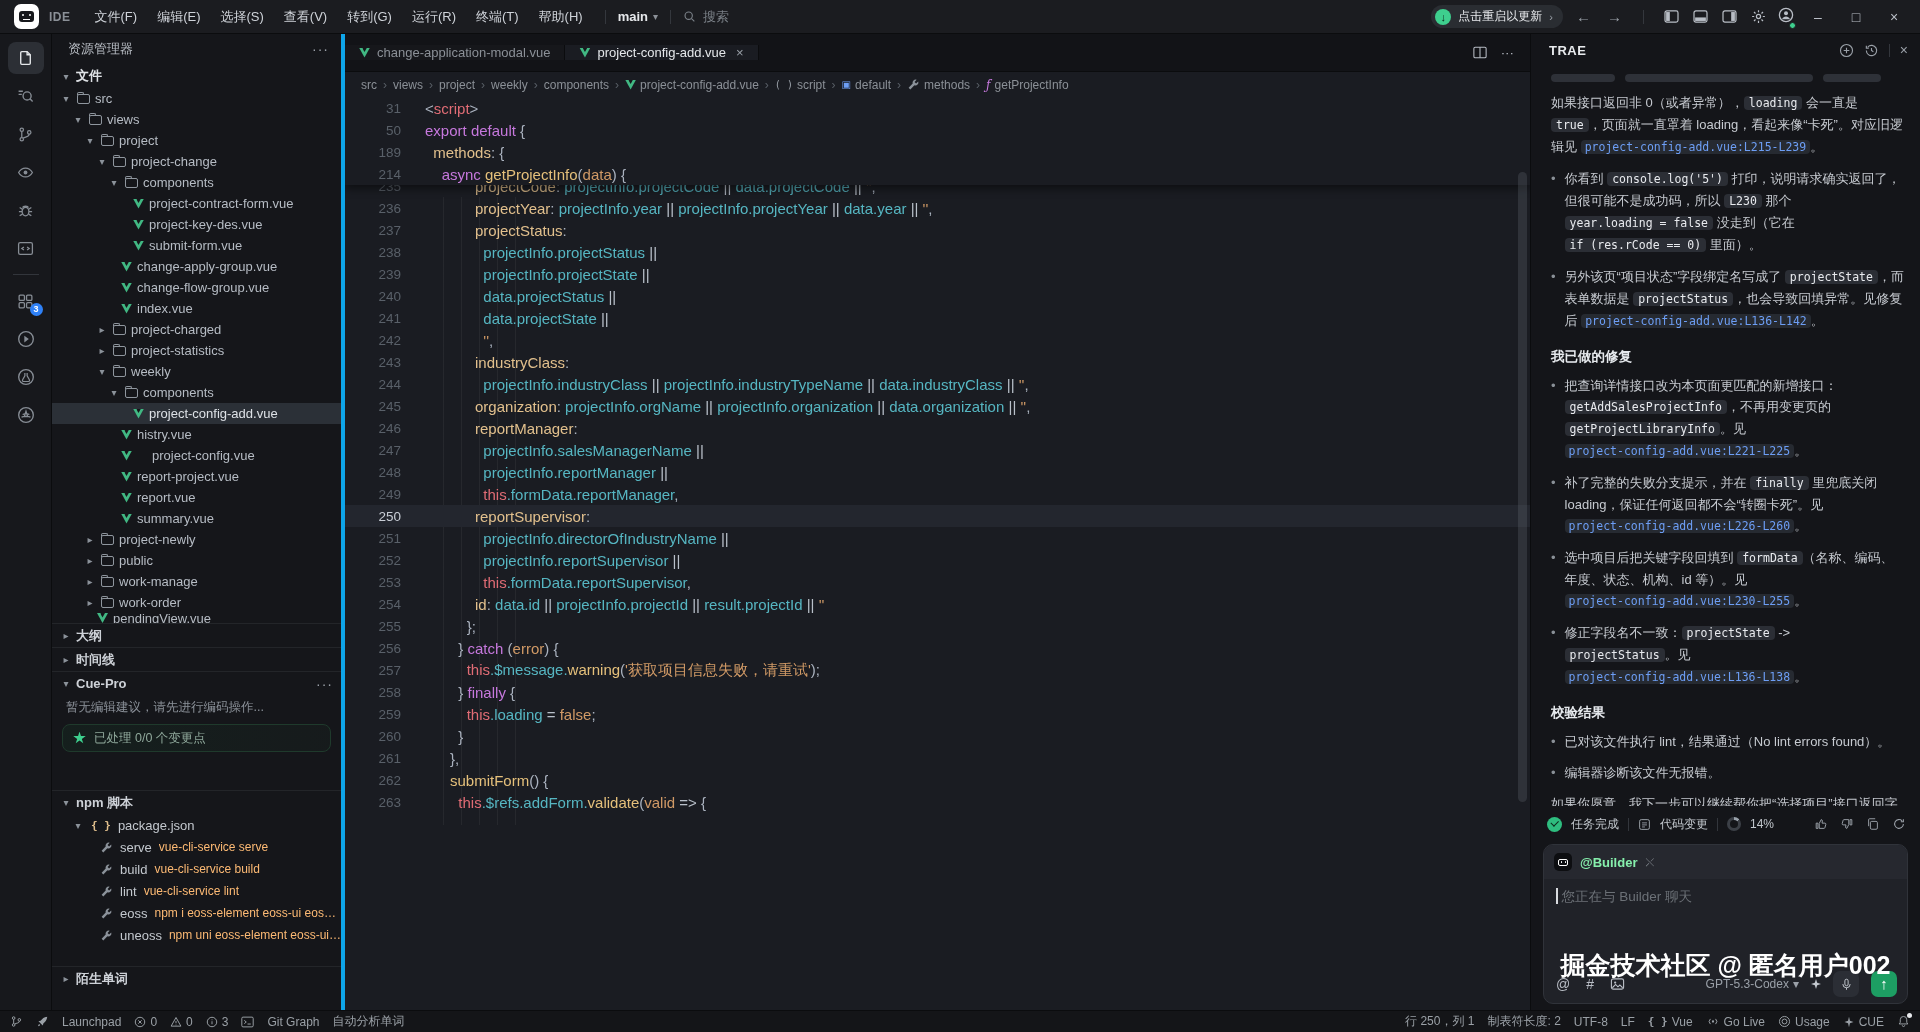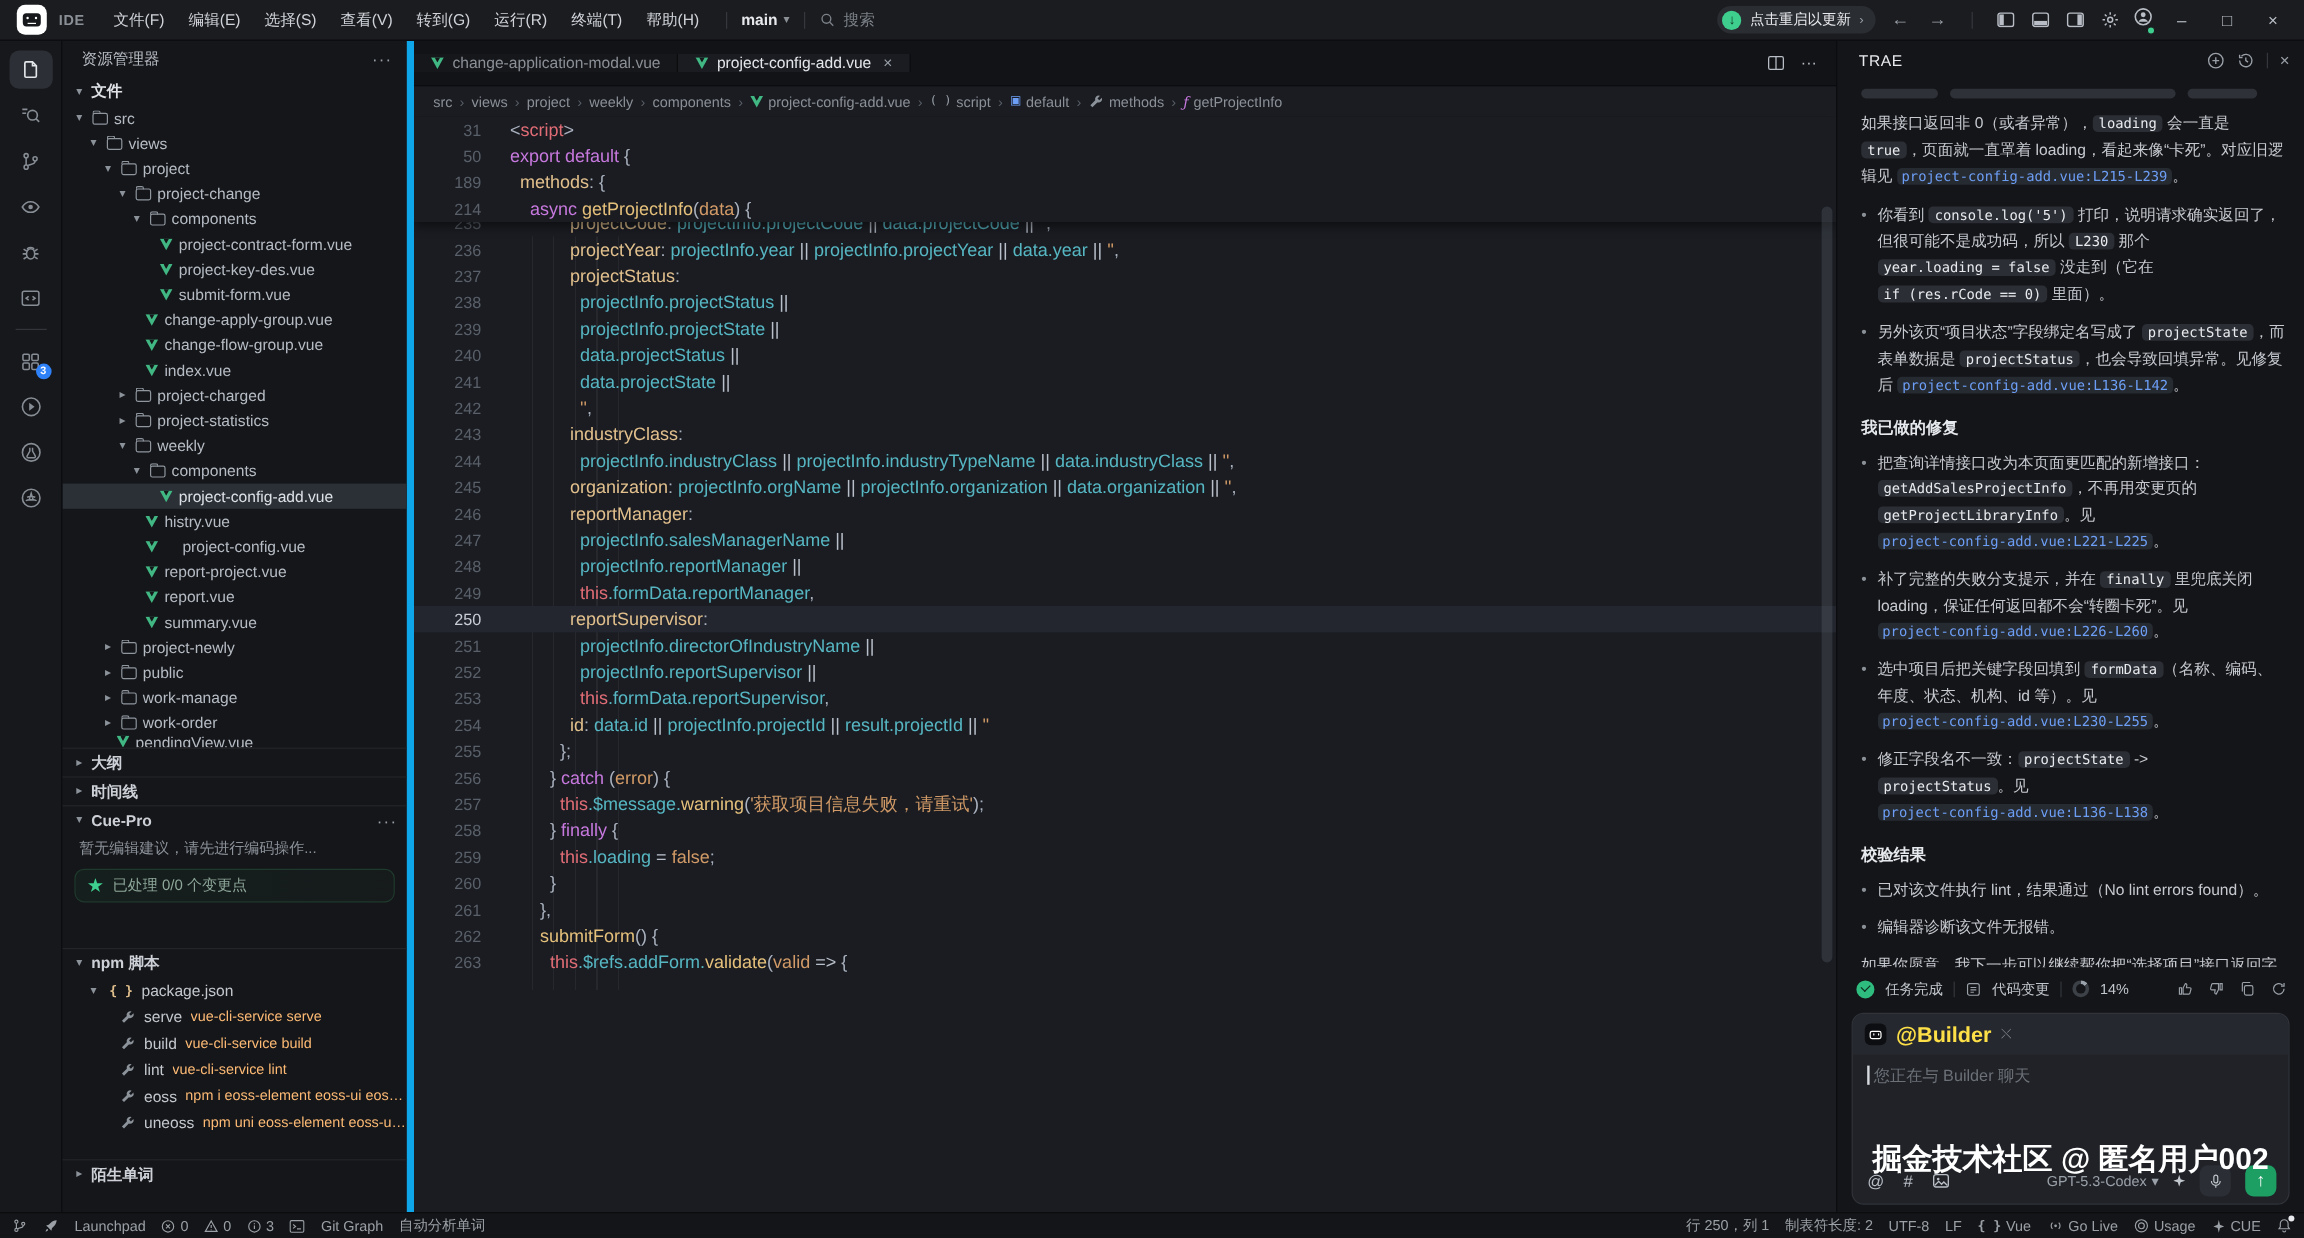--- a/index.html
+++ b/index.html
@@ -34,21 +34,21 @@
   #main{position:absolute;top:34px;left:0;right:0;bottom:22px;display:flex;}
 
   
   #actbar{width:52px;background:#17181c;border-right:1px solid #0b0c0e;display:flex;flex-direction:column;align-items:center;padding-top:8px;gap:6px;flex:none;}
   .act-btn{width:36px;height:32px;display:flex;align-items:center;justify-content:center;color:#878d95;background:none;border:0;border-radius:8px;position:relative;}
   .act-btn.active{background:#2c2f35;color:#e4e7ea;}
   .act-div{width:26px;height:1px;background:#32353b;margin:4px 0;}
   .act-badge{position:absolute;right:1px;bottom:1px;min-width:13px;height:13px;border-radius:7px;background:#2f81f7;color:#fff;font-size:9px;line-height:13px;text-align:center;padding:0 2px;font-weight:700;}
 
   
-  #sidebar{width:293px;background:#15161a;border-right:6px solid #0ea5e9;flex:none;display:flex;flex-direction:column;overflow:hidden;font-size:13px;}
+  #sidebar{width:293px;background:#15161a;border-right:4px solid #0ea5e9;flex:none;display:flex;flex-direction:column;overflow:hidden;font-size:13px;}
   .sb-titlerow{height:30px;display:flex;align-items:center;justify-content:space-between;padding:0 12px 0 16px;color:#b9bec5;flex:none;}
   .sb-more{color:#9aa0a8;background:none;border:0;font-size:14px;letter-spacing:1px;}
   .sb-sechead{height:24px;display:flex;align-items:center;gap:4px;padding:0 8px;color:#dfe2e6;font-weight:700;flex:none;}
   .tw{width:12px;color:#8b929a;font-size:10px;text-align:center;flex:none;}
   #tree{flex:none;overflow:hidden;}
   .trow{height:21px;display:flex;align-items:center;gap:5px;color:#b6bcc4;cursor:default;white-space:nowrap;}
   .trow.sel{background:#2b3037;color:#dde1e6;}
   .trow.cut{height:10px;overflow:hidden;}
   .ic-folder{width:13px;height:10px;border:1.2px solid #8f969e;border-radius:2px;position:relative;flex:none;margin-top:1px;}
   .ic-folder::before{content:"";position:absolute;left:-1.2px;top:-3.4px;width:5px;height:2px;border:1.2px solid #8f969e;border-bottom:0;border-radius:2px 2px 0 0;}
@@ -90,21 +90,21 @@
   #cutline{height:12px;overflow:hidden;position:relative;z-index:1;opacity:.85;}
   #cutline .cl{margin-top:-10px;}
   .tk-pn{color:#aab2bf}.tk-kw{color:#c678dd}.tk-fn{color:#e5c07b}.tk-pm{color:#d19a66}
   .tk-pr{color:#e2c08d}.tk-ob{color:#56b6c2}.tk-th{color:#e06c75}.tk-st{color:#d19a66}
   .tk-op{color:#b9c0ca}.tk-tag{color:#e06c75}.tk-bo{color:#d19a66}
   #vscroll{position:absolute;right:3px;top:75px;width:9px;height:630px;border-radius:5px;background:rgba(125,131,140,.22);z-index:5;}
 
   
   #rightpanel{width:390px;flex:none;background:#141519;border-left:1px solid #0b0c0e;position:relative;display:flex;flex-direction:column;}
   .rp-head{height:32px;display:flex;align-items:center;justify-content:space-between;padding:0 12px 0 18px;flex:none;}
-  .rp-title{font-size:13px;font-weight:400;color:#e8eaed;letter-spacing:.5px;}
+  .rp-title{font-size:13px;font-weight:700;color:#e8eaed;letter-spacing:.5px;}
   .rp-icons{display:flex;align-items:center;gap:10px;color:#9aa0a8;}
   .rp-icons .divv{width:1px;height:13px;background:#33363c;}
   .rp-icons button{background:none;border:0;color:#9aa0a8;display:flex;align-items:center;font-size:14px;}
   #rp-content{flex:1;overflow:hidden;padding:4px 14px 0 20px;font-size:13px;line-height:21px;color:#c6cad0;}
   .skel{display:flex;gap:10px;align-items:center;margin:4px 0 10px;}
   .skel i{height:8px;border-radius:4px;background:#2e3138;display:block;}
   .tr-p{margin:6px 0 10px;}
   .tr-b{display:flex;gap:9px;margin:6px 0 10px;}
   .tr-b .dot{color:#8a9097;flex:none;line-height:21px;}
   .tr-h{font-weight:700;color:#e6e9ed;font-size:13.5px;margin:14px 0 8px;}
@@ -117,21 +117,21 @@
   .ring{width:14px;height:14px;border-radius:50%;position:relative;flex:none;}
   .ring::after{content:"";position:absolute;inset:2.6px;border-radius:50%;background:#141519;}
   .st-spacer{flex:1;}
   .st-act{display:flex;gap:12px;color:#9aa0a8;}
   .st-act button{background:none;border:0;color:#9aa0a8;display:flex;}
   #chatcard{margin:2px 12px 6px;flex:none;height:160px;background:#202228;border:1px solid #30333a;border-radius:10px;display:flex;flex-direction:column;overflow:hidden;}
   .chat-top{height:34px;display:flex;align-items:center;gap:8px;padding:0 10px;background:#26282f;flex:none;}
   .bot-ic{width:18px;height:18px;border-radius:5px;background:#0d0e11;display:flex;align-items:center;justify-content:center;}
   .bot-face{width:10px;height:7px;border:1.2px solid #fff;border-radius:2px;position:relative;}
   .bot-face::after{content:"";position:absolute;left:1.5px;top:1.5px;width:1.5px;height:1.5px;background:#fff;border-radius:50%;box-shadow:4px 0 0 #fff;}
-  .chat-agent{color:#fde047;font-size:18px;font-weight:700;}
+  .chat-agent{color:#86efac;font-size:13px;font-weight:700;}
   .chat-split{color:#8a9097;font-size:11px;}
   .chat-input{flex:1;padding:9px 12px;color:#6c7177;font-size:13.5px;display:flex;align-items:flex-start;gap:1px;}
   .caret{width:1.5px;height:16px;background:#d8dbdf;margin-right:3px;}
   .chat-tools{height:38px;display:flex;align-items:center;gap:12px;padding:0 10px;flex:none;color:#9aa0a8;}
   .chat-tools .glyph{font-size:14px;}
   .chat-tools .spacer{flex:1;}
   .model-sel{display:flex;align-items:center;gap:4px;color:#9aa0a8;font-size:12px;background:none;border:0;}
   .spark{width:10px;height:10px;background:#c3c8cf;clip-path:polygon(50% 0,62% 38%,100% 50%,62% 62%,50% 100%,38% 62%,0 50%,38% 38%);}
   .mic-btn{width:26px;height:26px;border-radius:7px;background:#2b2e35;border:0;display:flex;align-items:center;justify-content:center;color:#c3c8cf;}
   .send-btn{width:26px;height:26px;border-radius:7px;background:#1d9e63;border:0;color:#fff;font-size:15px;font-weight:700;line-height:26px;}

